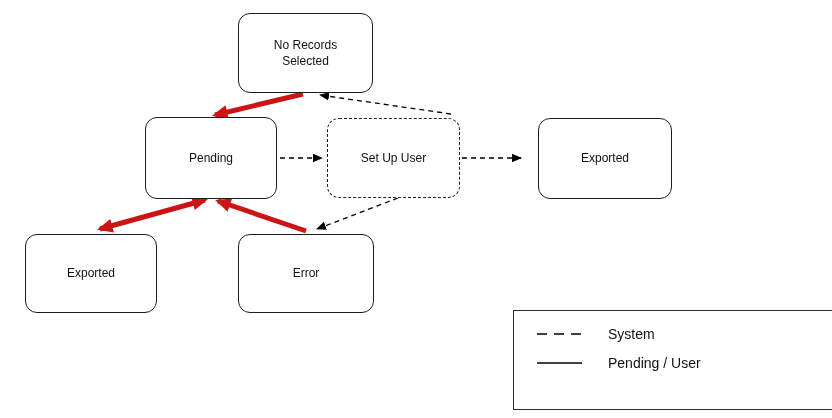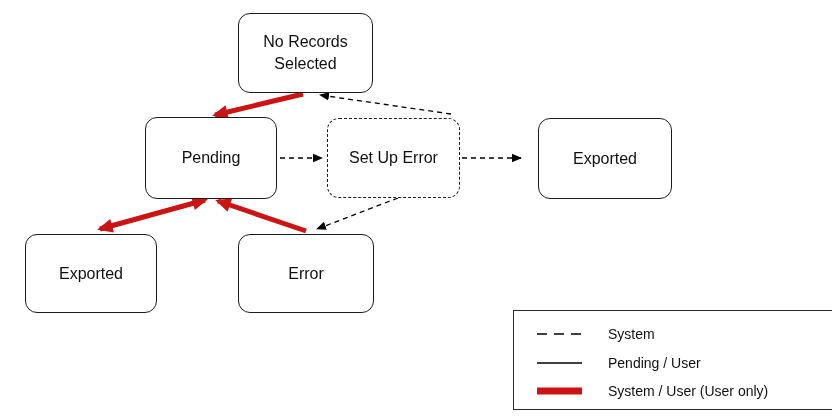--- a/index.html
+++ b/index.html
@@ -24,21 +24,21 @@
   .node {
     position: absolute;
     z-index: 2;
     background: #ffffff;
     border: 1.5px solid #1c1c1c;
     border-radius: 12px;
     display: flex;
     align-items: center;
     justify-content: center;
     text-align: center;
-    font-size: 16px;
+    font-size: 12px;
     color: #111111;
     line-height: 1.35;
     padding: 4px 10px;
   }
   .node.dashed { border-style: dashed; border-width: 1.4px; }
 
   #node-no-records-selected { left: 238px; top: 13px;  width: 135px; height: 80px; }
   #node-pending             { left: 145px; top: 117px; width: 132px; height: 82px; border-radius: 12px; }
   #node-set-up-data         { left: 327px; top: 118px; width: 133px; height: 80px; }
   #node-exported            { left: 526px; top: 118px; width: 134px; height: 81px; margin-left: 12px; }
@@ -101,21 +101,21 @@
 
   <div class="node" id="node-no-records-selected">
     <span>No Records Selected</span>
   </div>
 
   <div class="node" id="node-pending">
     <span>Pending</span>
   </div>
 
   <div class="node dashed" id="node-set-up-data">
-    <span>Set Up Error</span>
+    <span>Set Up User</span>
   </div>
 
   <div class="node" id="node-exported">
     <span>Exported</span>
   </div>
 
   <div class="node" id="node-canceled">
     <span>Exported</span>
   </div>
 
@@ -132,21 +132,15 @@
       <span class="legend-label">System</span>
     </div>
 
     <div class="legend-row" id="legend-row-1">
       <svg class="sample" width="58" height="10" viewBox="0 0 58 10">
         <line x1="1" y1="5" x2="46" y2="5" stroke="#000000" stroke-width="1.5"></line>
       </svg>
       <span class="legend-label">Pending / User</span>
     </div>
 
-    <div class="legend-row" id="legend-row-2">
-      <svg class="sample" width="58" height="10" viewBox="0 0 58 10">
-        <line x1="1" y1="5" x2="46" y2="5" stroke="#cc1414" stroke-width="7"></line>
-      </svg>
-      <span class="legend-label">System / User (User only)</span>
-    </div>
 
   </div>
 </div>
 
 </body></html>

